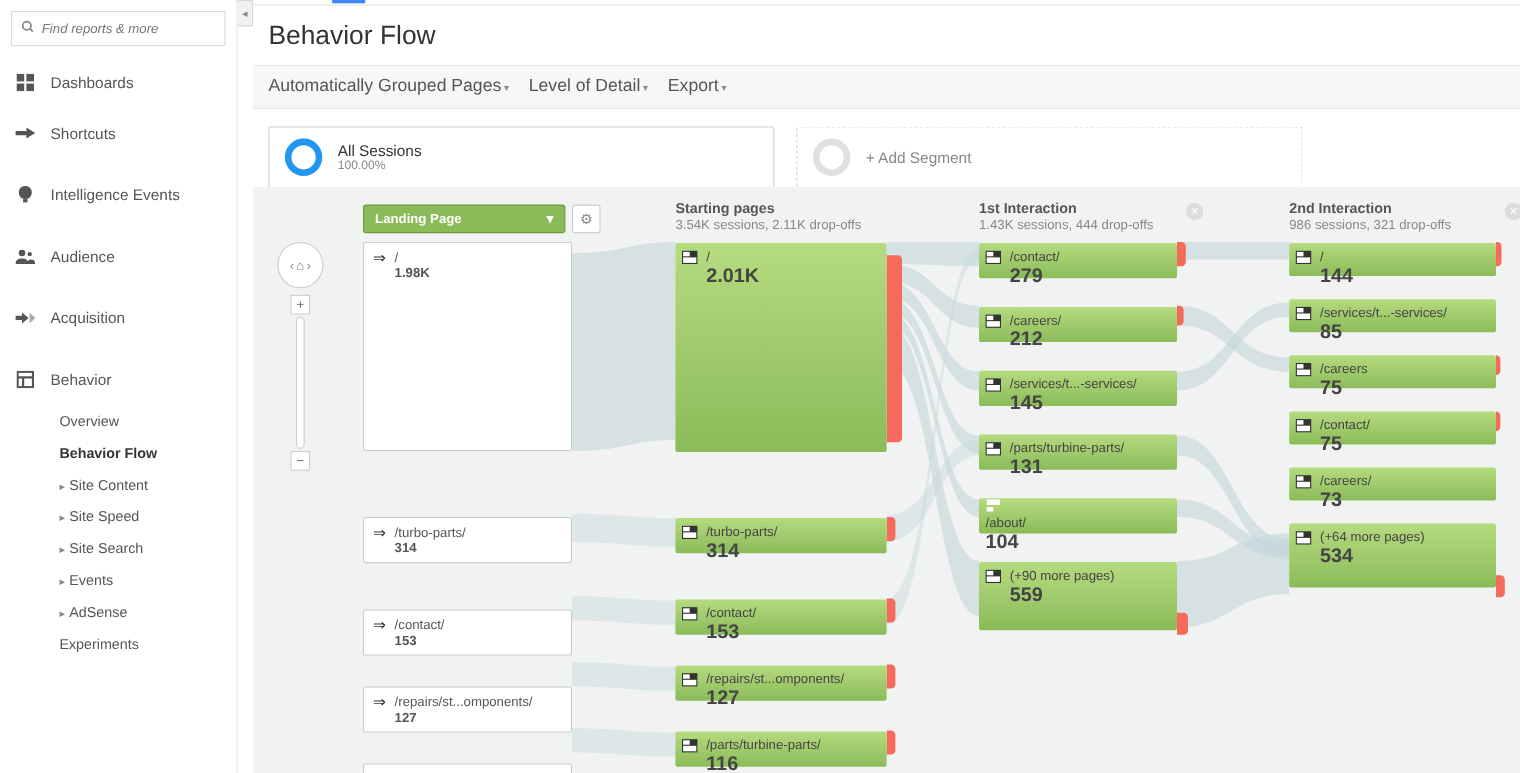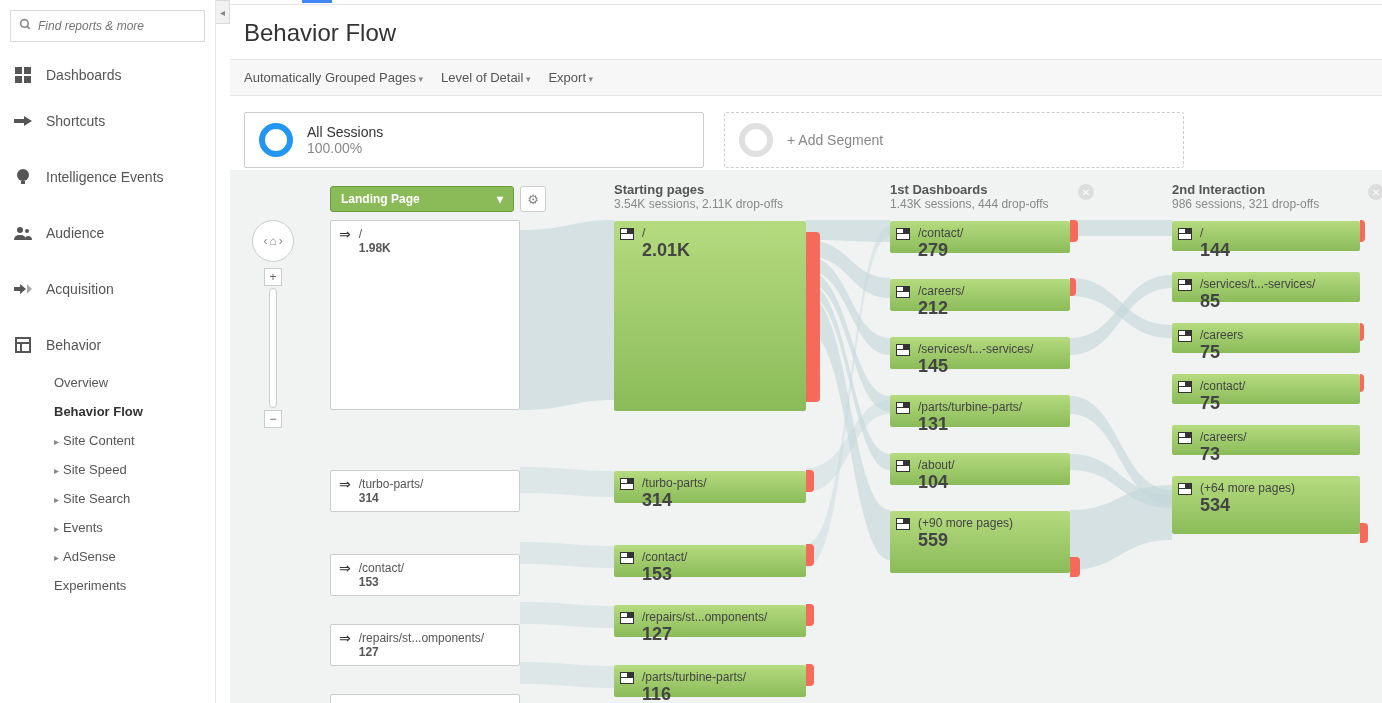--- a/index.html
+++ b/index.html
@@ -15,31 +15,31 @@
 .nav-sub { padding: 7px 14px 7px 54px; font-size: 13px; color: #555; cursor: pointer; }
 .nav-sub.bold { font-weight: bold; color: #333; }
 .nav-sub.caret::before { content: "▸"; margin-right: 4px; font-size: 10px; color: #888; }
 
 .collapse-btn { position: absolute; left: 216px; top: 0; width: 14px; height: 24px; border: 1px solid #d9d9d9; border-left: none; background: #f1f1f1; cursor: pointer; display: flex; align-items: center; justify-content: center; font-size: 10px; color: #888; }
 
 .main { position: absolute; left: 230px; top: 0; right: 0; height: 703px; background: #fff; }
 .tab-indicator { position: absolute; top: 0; left: 72px; width: 30px; height: 3px; background: #4285f4; }
 .header-line { border-bottom: 1px solid #e5e5e5; height: 5px; }
 .page-title { font-size: 24px; color: #333; padding: 14px 14px 12px; }
-.toolbar { border-top: 1px solid #e5e5e5; border-bottom: 1px solid #e5e5e5; background: #f7f7f7; display: flex; gap: 18px; padding: 10px 14px; font-size: 13px; color: #555; }
+.toolbar { border-top: 1px solid #e5e5e5; border-bottom: 1px solid #e5e5e5; background: #f7f7f7; display: flex; gap: 18px; padding: 10px 14px; font-size: 16px; color: #555; }
 .toolbar-item { cursor: pointer; }
 .toolbar-item::after { content: " ▾"; font-size: 9px; color: #888; }
 
 .segments { padding: 16px 14px; display: flex; gap: 20px; }
 .segment-pill { border: 1px solid #ccc; border-radius: 2px; padding: 10px 20px 10px 14px; display: flex; align-items: center; gap: 14px; width: 460px; background: #fff; }
 .segment-pill.dashed { border: 1px dashed #ccc; color: #888; }
 .segment-ring { width: 34px; height: 34px; border: 6px solid #2196f3; border-radius: 50%; }
 .segment-ring.gray { border-color: #e0e0e0; }
 .segment-text .title { font-size: 14px; color: #333; }
-.segment-text .pct { font-size: 14px; color: #888; }
+.segment-text .pct { font-size: 11px; color: #888; }
 
 .flow-area { background: #f1f2f2; position: absolute; top: 170px; left: 0; right: 0; bottom: 0; padding: 0; overflow: hidden; }
 
 .flow-controls { position: absolute; left: 22px; top: 50px; display: flex; flex-direction: column; align-items: center; }
 .home-circle { width: 42px; height: 42px; border: 1px solid #ccc; border-radius: 50%; background: #fff; display: flex; align-items: center; justify-content: center; font-size: 12px; color: #888; cursor: pointer; gap: 2px; }
 .zoom-btn { width: 18px; height: 18px; border: 1px solid #ccc; background: #fff; margin-top: 6px; cursor: pointer; display: flex; align-items: center; justify-content: center; font-size: 12px; color: #666; }
 .zoom-track { width: 8px; height: 120px; border: 1px solid #ccc; background: #fff; border-radius: 4px; margin-top: 2px; }
 
 .landing-selector { position: absolute; left: 100px; top: 16px; display: flex; gap: 6px; }
 .landing-btn { background: #8bbb59; color: #fff; border: 1px solid #6a9a3a; border-radius: 3px; padding: 5px 10px; font-size: 12px; font-weight: bold; width: 184px; display: flex; justify-content: space-between; cursor: pointer; }
@@ -324,21 +324,21 @@
               <div class="path">/parts/turbine-parts/</div>
               <div class="val">116</div>
             </div>
           </div>
         </div>
     </div>
 
     <div class="column col-int1">
       <div class="col-close">✕</div>
       <div class="column-header">
-        <div class="title">1st Dashboards</div>
+        <div class="title">1st Interaction</div>
         <div class="sub">1.43K sessions, 444 drop-offs</div>
       </div>
       <div id="int1-list">
           <div class="flow-box" style="height: 32px; margin-bottom: 26px;">
             <div class="pg-icon"></div>
             <div class="info">
               <div class="path">/contact/</div>
               <div class="val">279</div>
             </div>
           </div>
@@ -356,21 +356,21 @@
               <div class="val">145</div>
             </div>
           </div>
           <div class="flow-box" style="height: 32px; margin-bottom: 26px;">
             <div class="pg-icon"></div>
             <div class="info">
               <div class="path">/parts/turbine-parts/</div>
               <div class="val">131</div>
             </div>
           </div>
-          <div class="flow-box" style="height: 32px; margin-bottom: 26px;">
+          <div class="flow-box" style="height: 32px; margin-bottom: 26px; flex-direction: column;">
             <div class="pg-icon"></div>
             <div class="info">
               <div class="path">/about/</div>
               <div class="val">104</div>
             </div>
           </div>
           <div class="flow-box" style="height: 62px; margin-bottom: 26px;">
             <div class="pg-icon"></div>
             <div class="info">
               <div class="path">(+90 more pages)</div>

